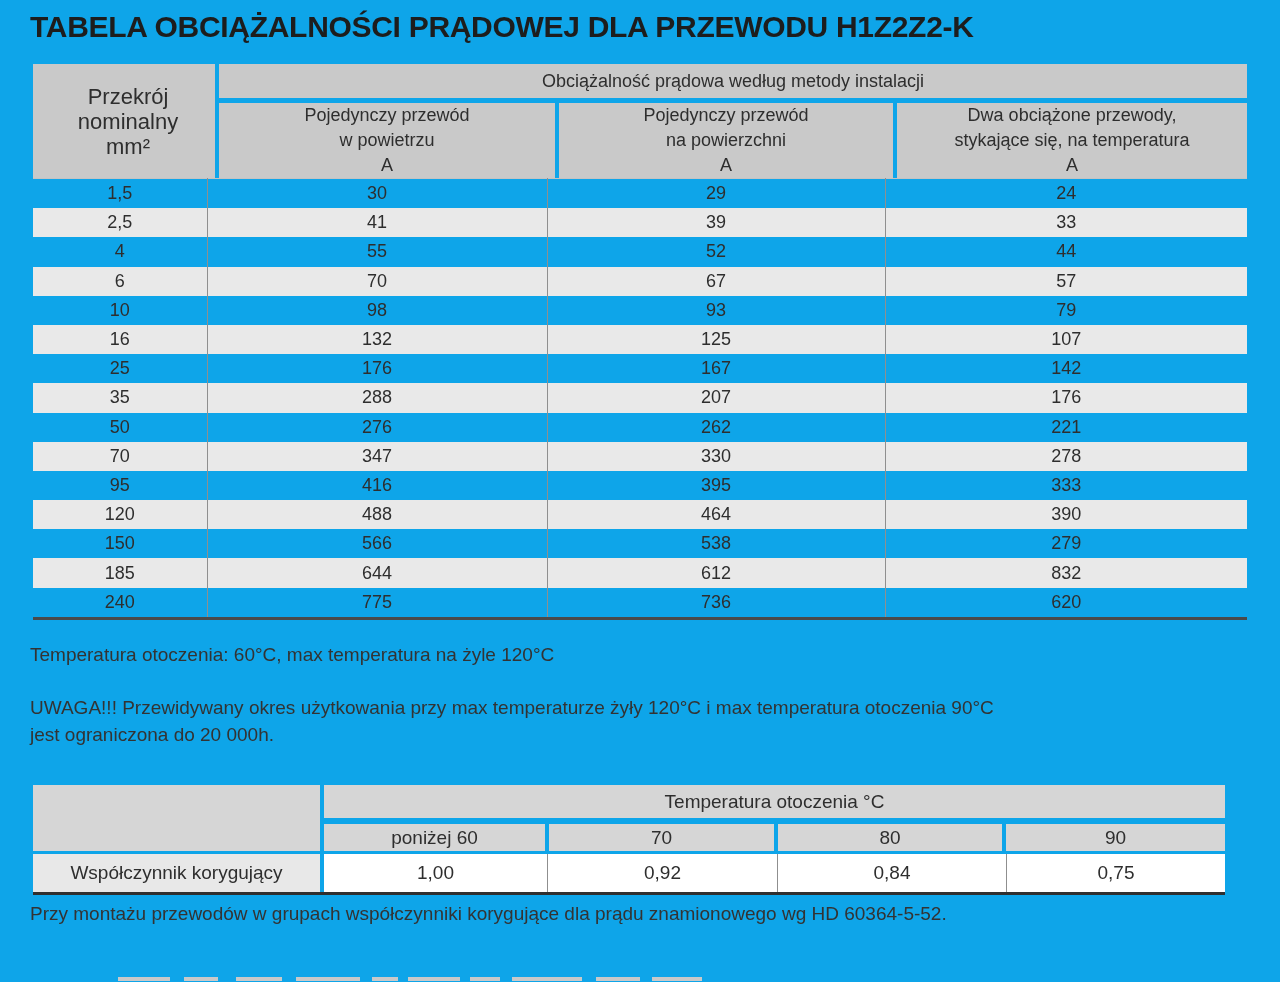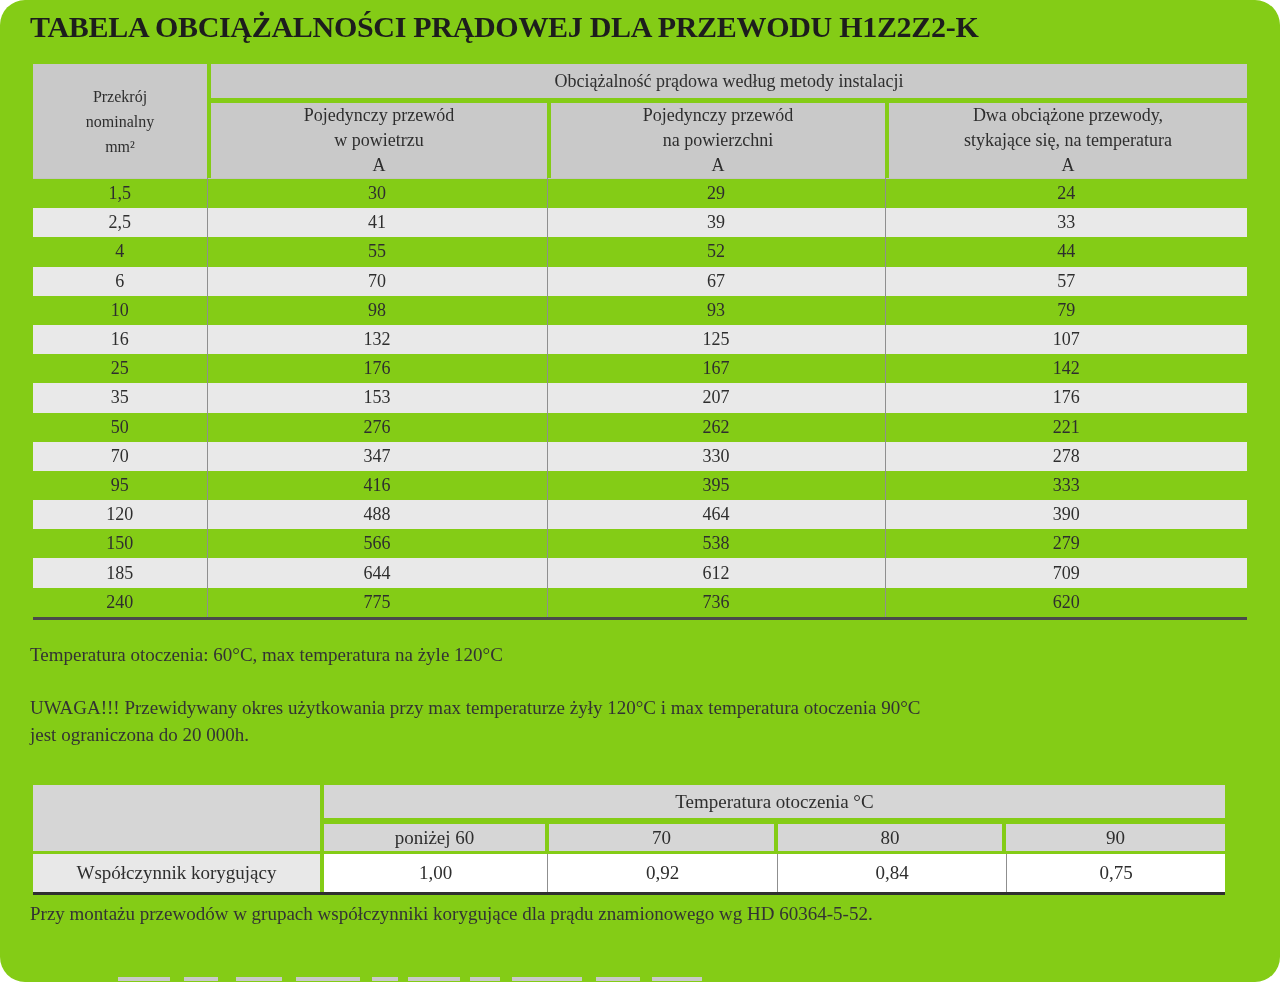--- a/index.html
+++ b/index.html
@@ -1,36 +1,35 @@
 <!DOCTYPE html>
 <html lang="pl"><head>
 <meta charset="utf-8">
 <style>
   html,body { margin:0; padding:0; background:#ffffff; }
   .page {
     position:relative; width:1280px; height:982px; overflow:hidden;
-    background:#84cc16; color:#333;
-    font-family:Liberation Serif, serif;
-    border-radius:25px;
+    background:#0ea5e9; color:#333;
+    font-family:Liberation Sans, sans-serif;
   }
   .preline { white-space:pre-line; }
 
   
   .title {
     position:absolute; left:30px; top:10px; margin:0;
     font-size:30px; font-weight:bold; color:#1d1d1d; letter-spacing:-0.3px;
   }
 
   
   .t1 { position:absolute; left:33px; top:64px; width:1214px; }
   .t1-head { display:flex; gap:4px; height:114px; }
   .t1-corner {
     width:174px; background:#c9c9c9; color:#2e2e2e;
     display:flex; align-items:center; justify-content:center;
-    text-align:center; font-size:16px; line-height:25px;
+    text-align:center; font-size:22px; line-height:25px;padding-left:8px;
   }
   .t1-head-right { flex:1; display:flex; flex-direction:column; gap:5px; }
   .t1-group {
     height:34px; background:#c9c9c9; color:#2e2e2e;
     text-align:center; line-height:35px; font-size:18px;
   }
   .t1-subrow { flex:1; display:flex; gap:4px; }
   .t1-sub {
     background:#c9c9c9; color:#2e2e2e;
     display:flex; align-items:center; justify-content:center;
@@ -170,21 +169,21 @@
 
           <tr>
             <td>25</td>
             <td>176</td>
             <td>167</td>
             <td>142</td>
           </tr>
 
           <tr>
             <td>35</td>
-            <td>153</td>
+            <td>288</td>
             <td>207</td>
             <td>176</td>
           </tr>
 
           <tr>
             <td>50</td>
             <td>276</td>
             <td>262</td>
             <td>221</td>
           </tr>
@@ -214,21 +213,21 @@
             <td>150</td>
             <td>566</td>
             <td>538</td>
             <td>279</td>
           </tr>
 
           <tr>
             <td>185</td>
             <td>644</td>
             <td>612</td>
-            <td>709</td>
+            <td>832</td>
           </tr>
 
           <tr>
             <td>240</td>
             <td>775</td>
             <td>736</td>
             <td>620</td>
           </tr>
         </tbody>
     </table>

